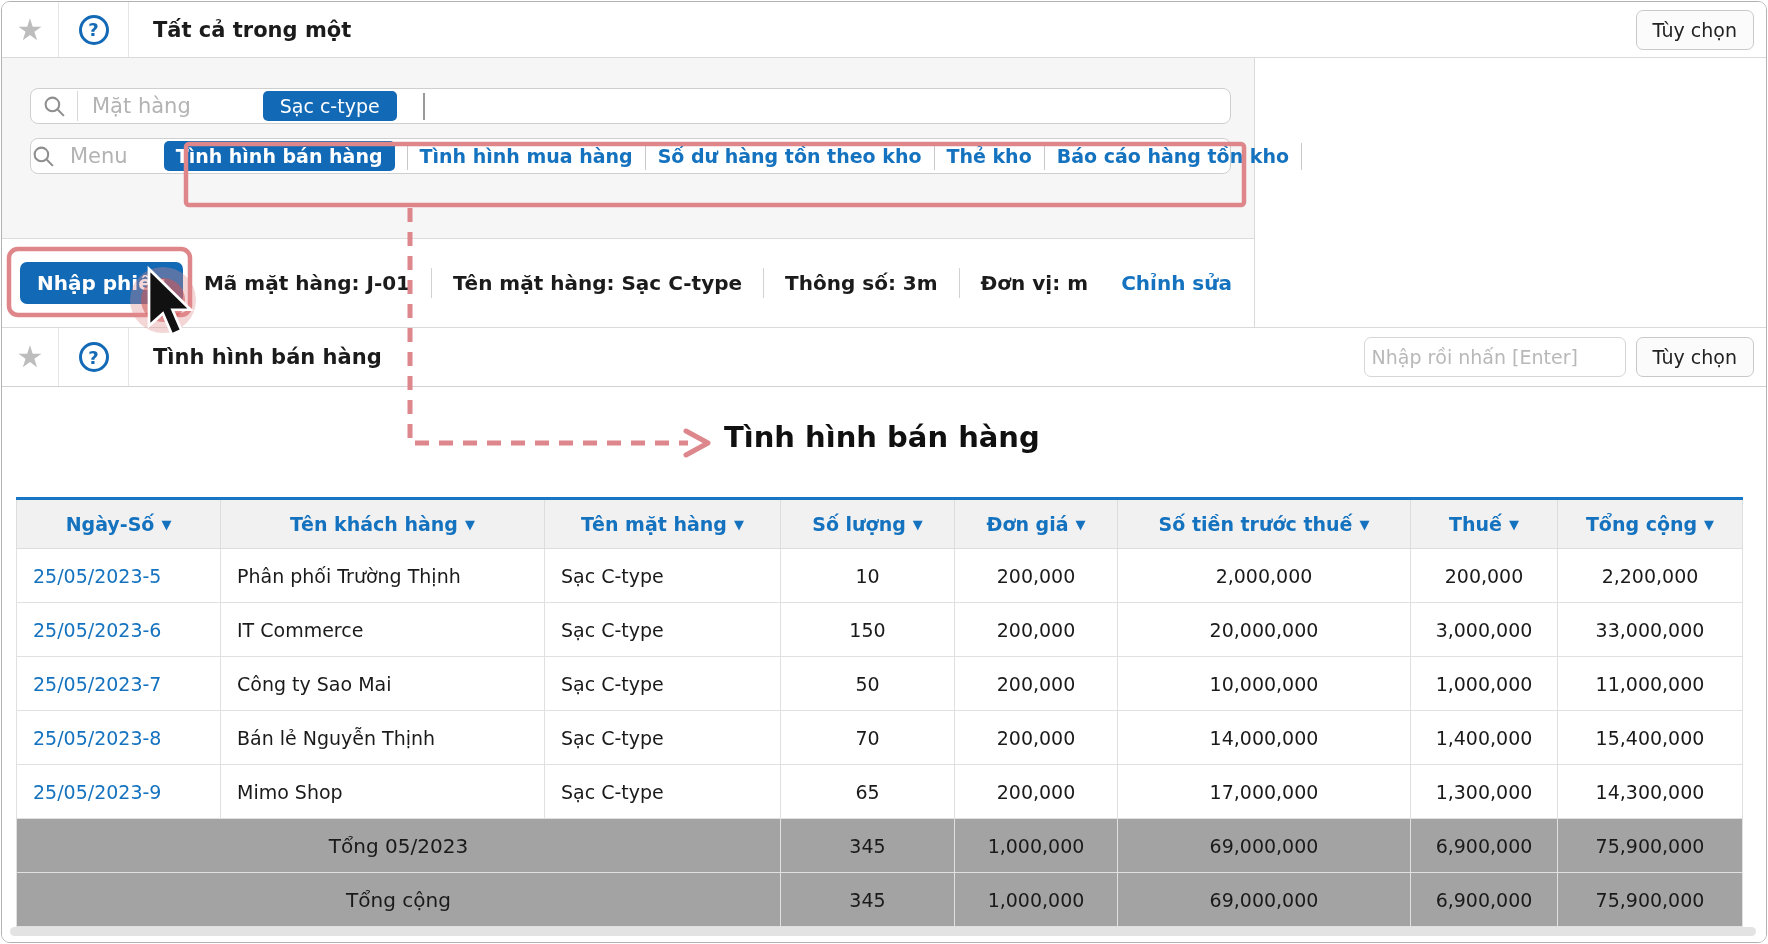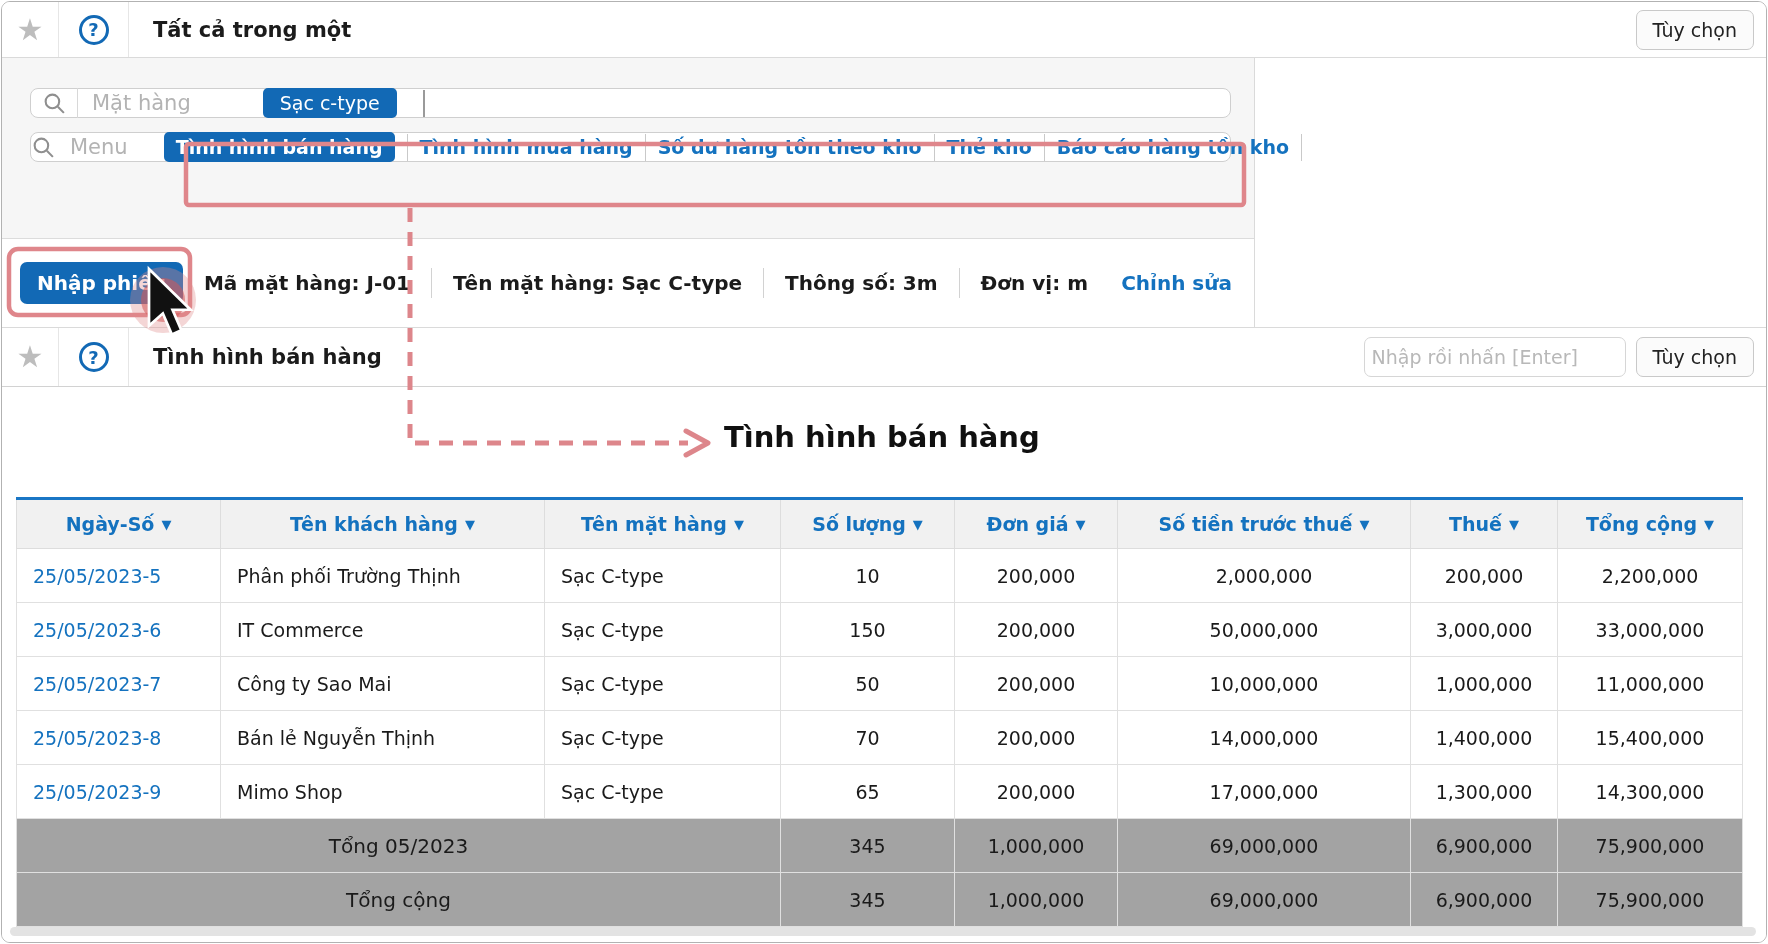--- a/index.html
+++ b/index.html
@@ -28,21 +28,21 @@
   .tb-spacer { flex:1; }
   .mr12 { margin-right:12px; }
   .quick-search { width:262px; height:40px; border:1px solid #d6d6d6; border-radius:7px; font-size:19px;
                   padding:0 7px; color:#555; font-family:inherit; margin-right:10px; }
   .quick-search::placeholder { color:#b8b8b8; }
   .btn-search { margin-right:10px; }
 
   
   .upper-block { width:1253px; border-right:1px solid #dadada; background:#fff; }
   .search-panel { background:#f6f6f6; border-bottom:1px solid #dcdcdc; padding:30px 0 0 28px; height:181px; }
-  .search-box { width:1201px; height:30px; background:#fff; border:1px solid #cfcfcf; border-radius:8px;
+  .search-box { width:1201px; height:36px; background:#fff; border:1px solid #cfcfcf; border-radius:8px;
                 display:flex; align-items:center; }
   .search-box + .search-box { margin-top:14px; }
   .sb-icon { width:46px; display:flex; align-items:center; justify-content:center; }
   .sb-divider { width:1px; height:30px; background:#d8d8d8; }
   .sb-placeholder { color:#b3b3b3; font-size:21px; margin-left:14px; white-space:nowrap; }
   .tag { background:#1269b5; color:#fff; font-size:19px; padding:4px 17px; border-radius:5px; margin-left:72px; white-space:nowrap; }
   .text-caret { width:2px; height:27px; background:#9a9a9a; margin-left:26px; }
   .menu-strip { display:flex; align-items:center; margin-left:36px; white-space:nowrap; }
   .chip-selected { background:#1269b5; color:#fff; font-size:19px; font-weight:600; padding:4px 12px;
                    border-radius:5px; cursor:pointer; }
@@ -194,21 +194,21 @@
           <td class="num">2,000,000</td>
           <td class="num">200,000</td>
           <td class="num">2,200,000</td>
         </tr>
         <tr>
           <td><a class="date-link">25/05/2023-6</a></td>
           <td>IT Commerce</td>
           <td>Sạc C-type</td>
           <td class="num">150</td>
           <td class="num">200,000</td>
-          <td class="num">50,000,000</td>
+          <td class="num">20,000,000</td>
           <td class="num">3,000,000</td>
           <td class="num">33,000,000</td>
         </tr>
         <tr>
           <td><a class="date-link">25/05/2023-7</a></td>
           <td>Công ty Sao Mai</td>
           <td>Sạc C-type</td>
           <td class="num">50</td>
           <td class="num">200,000</td>
           <td class="num">10,000,000</td>

